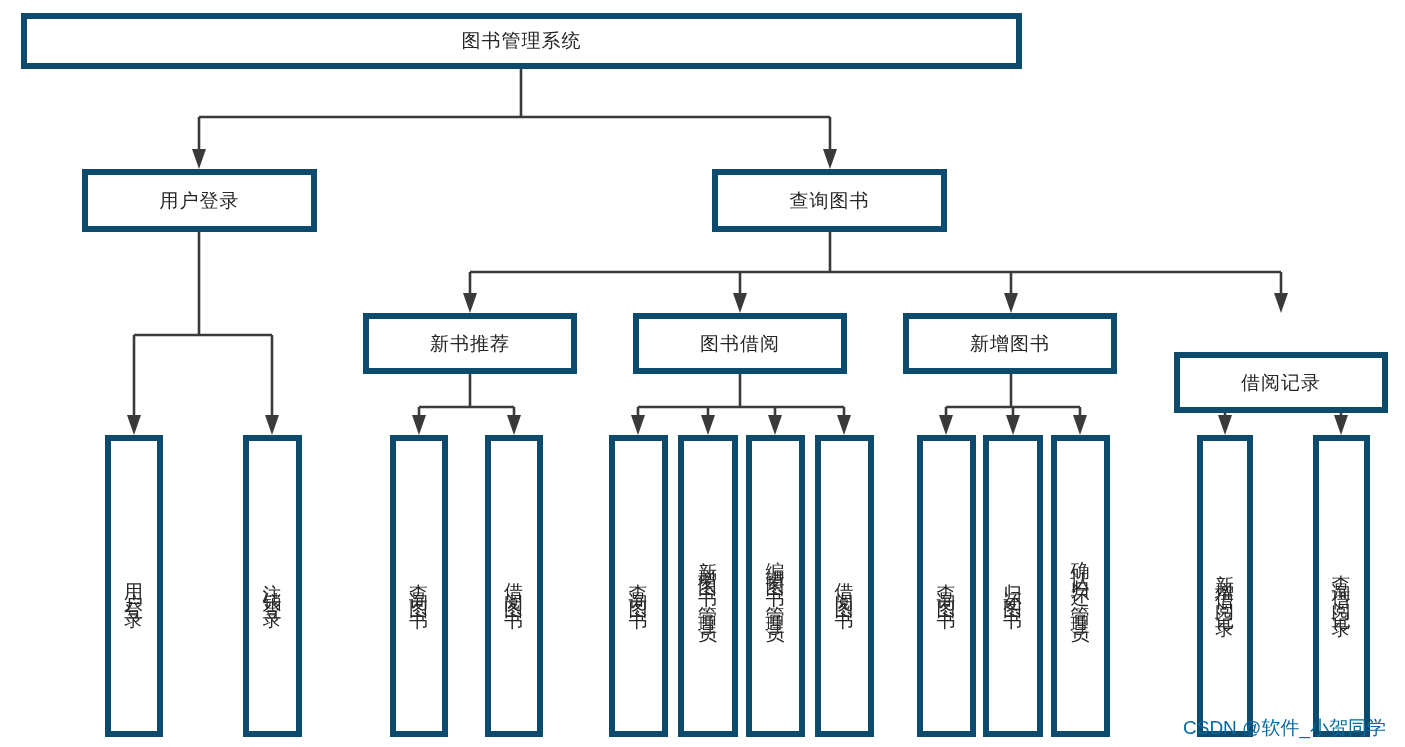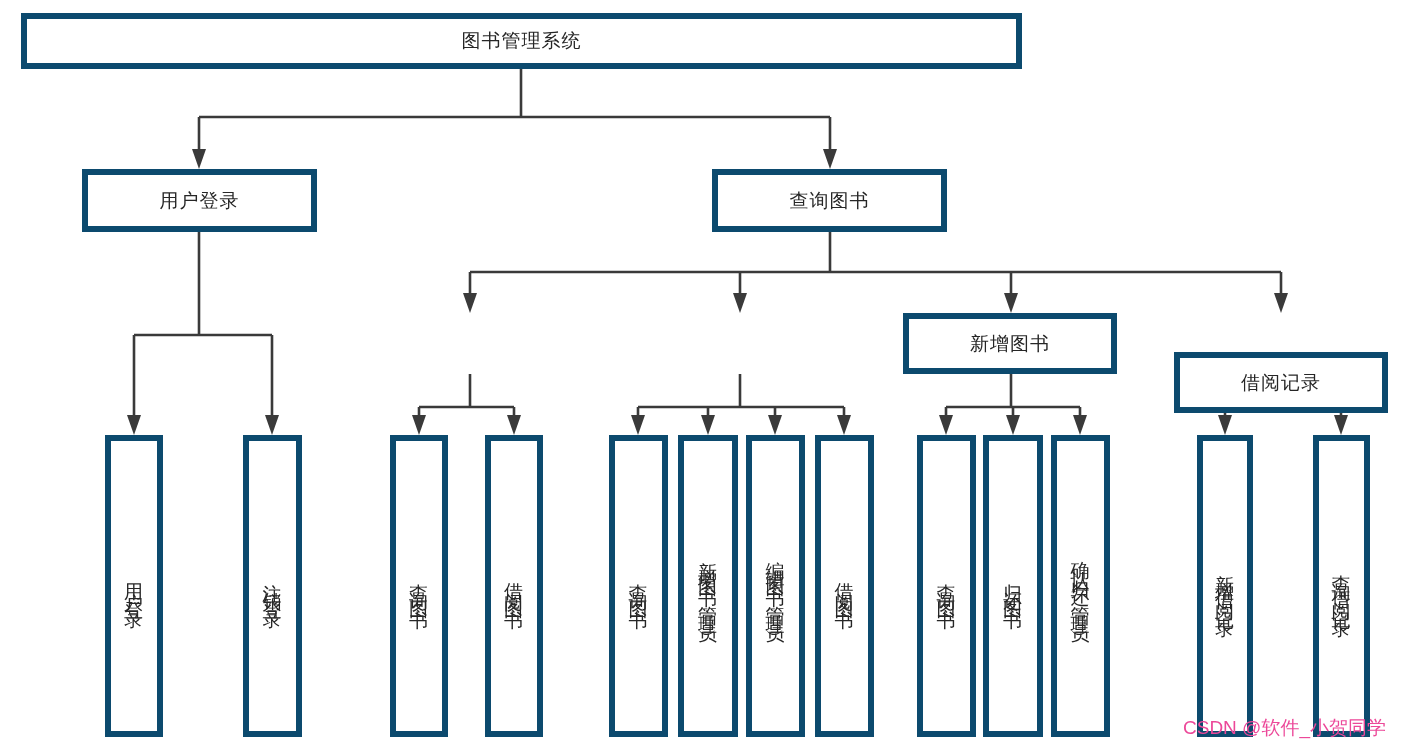--- a/index.html
+++ b/index.html
@@ -13,21 +13,21 @@
     border:6px solid #0c4a6e; display:flex; align-items:center; justify-content:center;
     z-index:2;
   }
   .hlabel { font-size:19px; letter-spacing:1px; white-space:nowrap; }
   .vlabel {
     writing-mode:vertical-rl; text-orientation:mixed;
     font-size:19px; letter-spacing:9px; line-height:1;
   }
   #watermark {
     position:absolute; left:1183px; top:715px; z-index:3;
-    font-size:19px; color:#ec4899; white-space:nowrap;
+    font-size:19px; color:#0369a1; white-space:nowrap;
   }
 </style>
 </head>
 <body>
 
 <div id="stage">
 
   <svg id="connectors" viewBox="0 0 1405 747" xmlns="http://www.w3.org/2000/svg">
     <g stroke="#3a3a3a" stroke-width="2.6" fill="none">
 
@@ -98,20 +98,26 @@
     <span class="hlabel">图书管理系统</span>
   </div>
 
   <div class="box" style="left:82px; top:169px; width:235px; height:63px;">
     <span class="hlabel">用户登录</span>
   </div>
   <div class="box" style="left:712px; top:169px; width:235px; height:63px;">
     <span class="hlabel">查询图书</span>
   </div>
 
+  <div class="box" style="left:363px; top:313px; width:214px; height:61px;">
+    <span class="hlabel">新书推荐</span>
+  </div>
+  <div class="box" style="left:633px; top:313px; width:214px; height:61px;">
+    <span class="hlabel">图书借阅</span>
+  </div>
   <div class="box" style="left:903px; top:313px; width:214px; height:61px;">
     <span class="hlabel">新增图书</span>
   </div>
   <div class="box" style="left:1174px; top:313px; width:214px; height:61px;margin-top:39px;">
     <span class="hlabel">借阅记录</span>
   </div>
 
   <div class="box" style="left:105px; top:435px; width:58px; height:302px;">
     <span class="vlabel">用户登录</span>
   </div>

